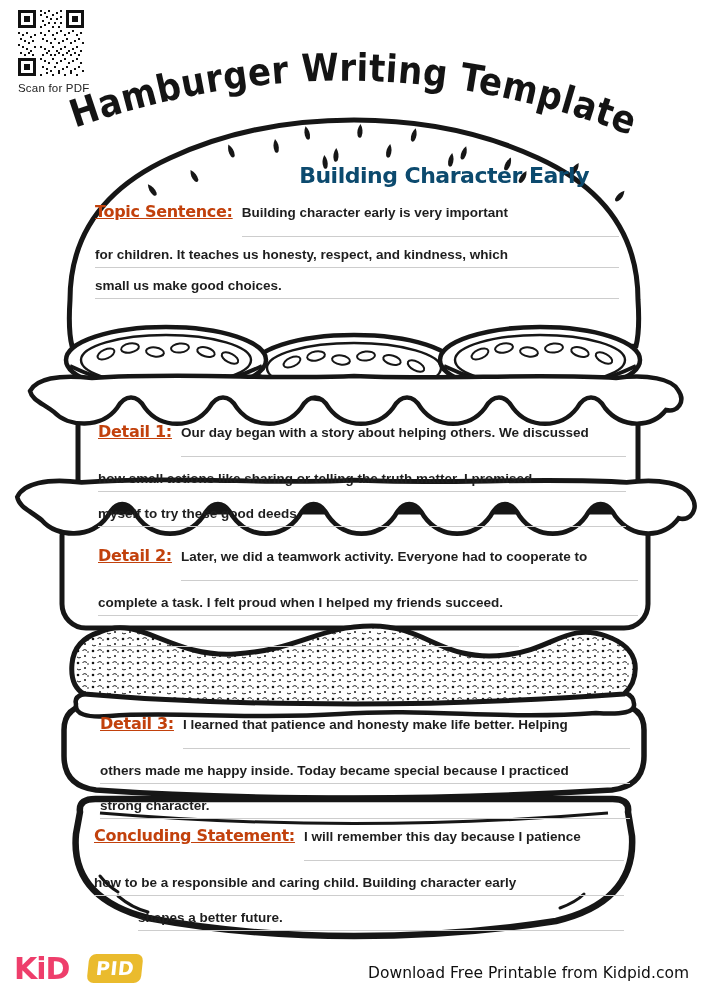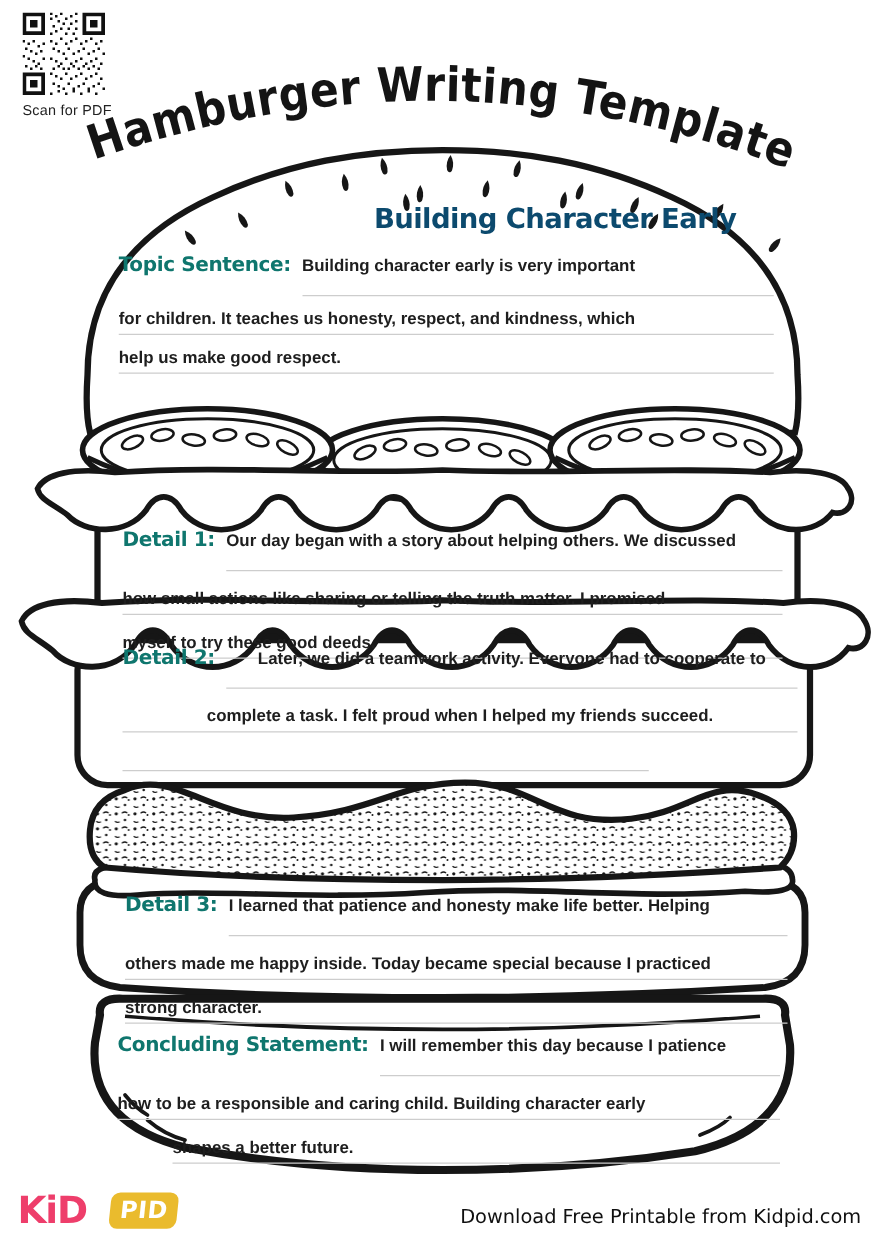--- a/index.html
+++ b/index.html
@@ -10,21 +10,21 @@
   .title-svg{z-index:3;pointer-events:none;}
   .qr-wrap{position:absolute;left:18px;top:10px;z-index:3;width:80px;}
   .qr-caption{font:400 11.5px "Liberation Sans",sans-serif;color:#222;margin-top:2px;letter-spacing:.2px;}
   .heading{position:absolute;left:119px;top:163px;width:470px;z-index:2;text-align:right;
            font:800 22px "DejaVu Sans",sans-serif;letter-spacing:-.5px;color:#0c4a6e;}
   .sec{position:absolute;z-index:2;}
   .wline{border-bottom:1.6px solid var(--ul);padding-bottom:4px;margin-bottom:14px;
          font:700 13.5px "Liberation Sans",sans-serif;color:#1e1e1e;white-space:nowrap;line-height:16px;}
   .wline.first{border-bottom:none;padding-bottom:0;display:flex;align-items:baseline;gap:9px;}
   .wline.first .val{flex:1;border-bottom:1.6px solid var(--ul);padding-bottom:15px;}
-  .lbl{font:700 16px "DejaVu Sans",sans-serif;letter-spacing:-.3px;color:#0f766e;white-space:nowrap;}
+  .lbl{font:700 16px "DejaVu Sans",sans-serif;letter-spacing:-.3px;color:#c2410c;white-space:nowrap;text-decoration:underline;}
   .roomy .wline{margin-bottom:10px;}
   .empty{height:12px;}
   .w70{width:78%;}
   .indent{margin-left:44px;}
   .footer-logo{position:absolute;left:14px;top:951px;z-index:3;display:flex;align-items:center;gap:19px;}
   .logo-kid{font:800 30px "DejaVu Sans",sans-serif;color:var(--pink);letter-spacing:-1px;}
   .logo-pid{background:var(--yellow);color:#ffffff;font:800 19px "DejaVu Sans",sans-serif;
             padding:3px 8px 4px 8px;border-radius:7px;transform:skewX(-6deg);letter-spacing:.5px;}
   .footer-credit{position:absolute;right:18px;top:964px;z-index:3;
                  font:500 15.5px "DejaVu Sans",sans-serif;color:#101010;}
@@ -167,33 +167,33 @@
 </div>
 
 <div class="heading">Building Character Early</div>
 
 <div class="sec roomy" style="left:95px;top:202px;width:524px;">
   <div class="wline first">
     <span class="lbl">Topic Sentence:</span>
     <span class="val">Building character early is very important</span>
   </div>
   <div class="wline">for children. It teaches us honesty, respect, and kindness, which</div>
-  <div class="wline">help us make good respect.</div>
+  <div class="wline">small us make good choices.</div>
 </div>
 
 <div class="sec" style="left:98px;top:422px;width:528px;">
   <div class="wline first">
     <span class="lbl">Detail 1:</span>
     <span class="val">Our day began with a story about helping others. We discussed</span>
   </div>
   <div class="wline">how small actions like sharing or telling the truth matter. I promised</div>
   <div class="wline">myself to try these good deeds.</div>
 </div>
 
-<div class="sec" style="left:98px;top:516px;width:540px;text-align:center;">
+<div class="sec" style="left:98px;top:546px;width:540px;">
   <div class="wline first">
     <span class="lbl">Detail 2:</span>
     <span class="val">Later, we did a teamwork activity. Everyone had to cooperate to</span>
   </div>
   <div class="wline">complete a task. I felt proud when I helped my friends succeed.</div>
   <div class="wline empty w70"></div>
 </div>
 
 <div class="sec" style="left:100px;top:714px;width:530px;">
   <div class="wline first">

